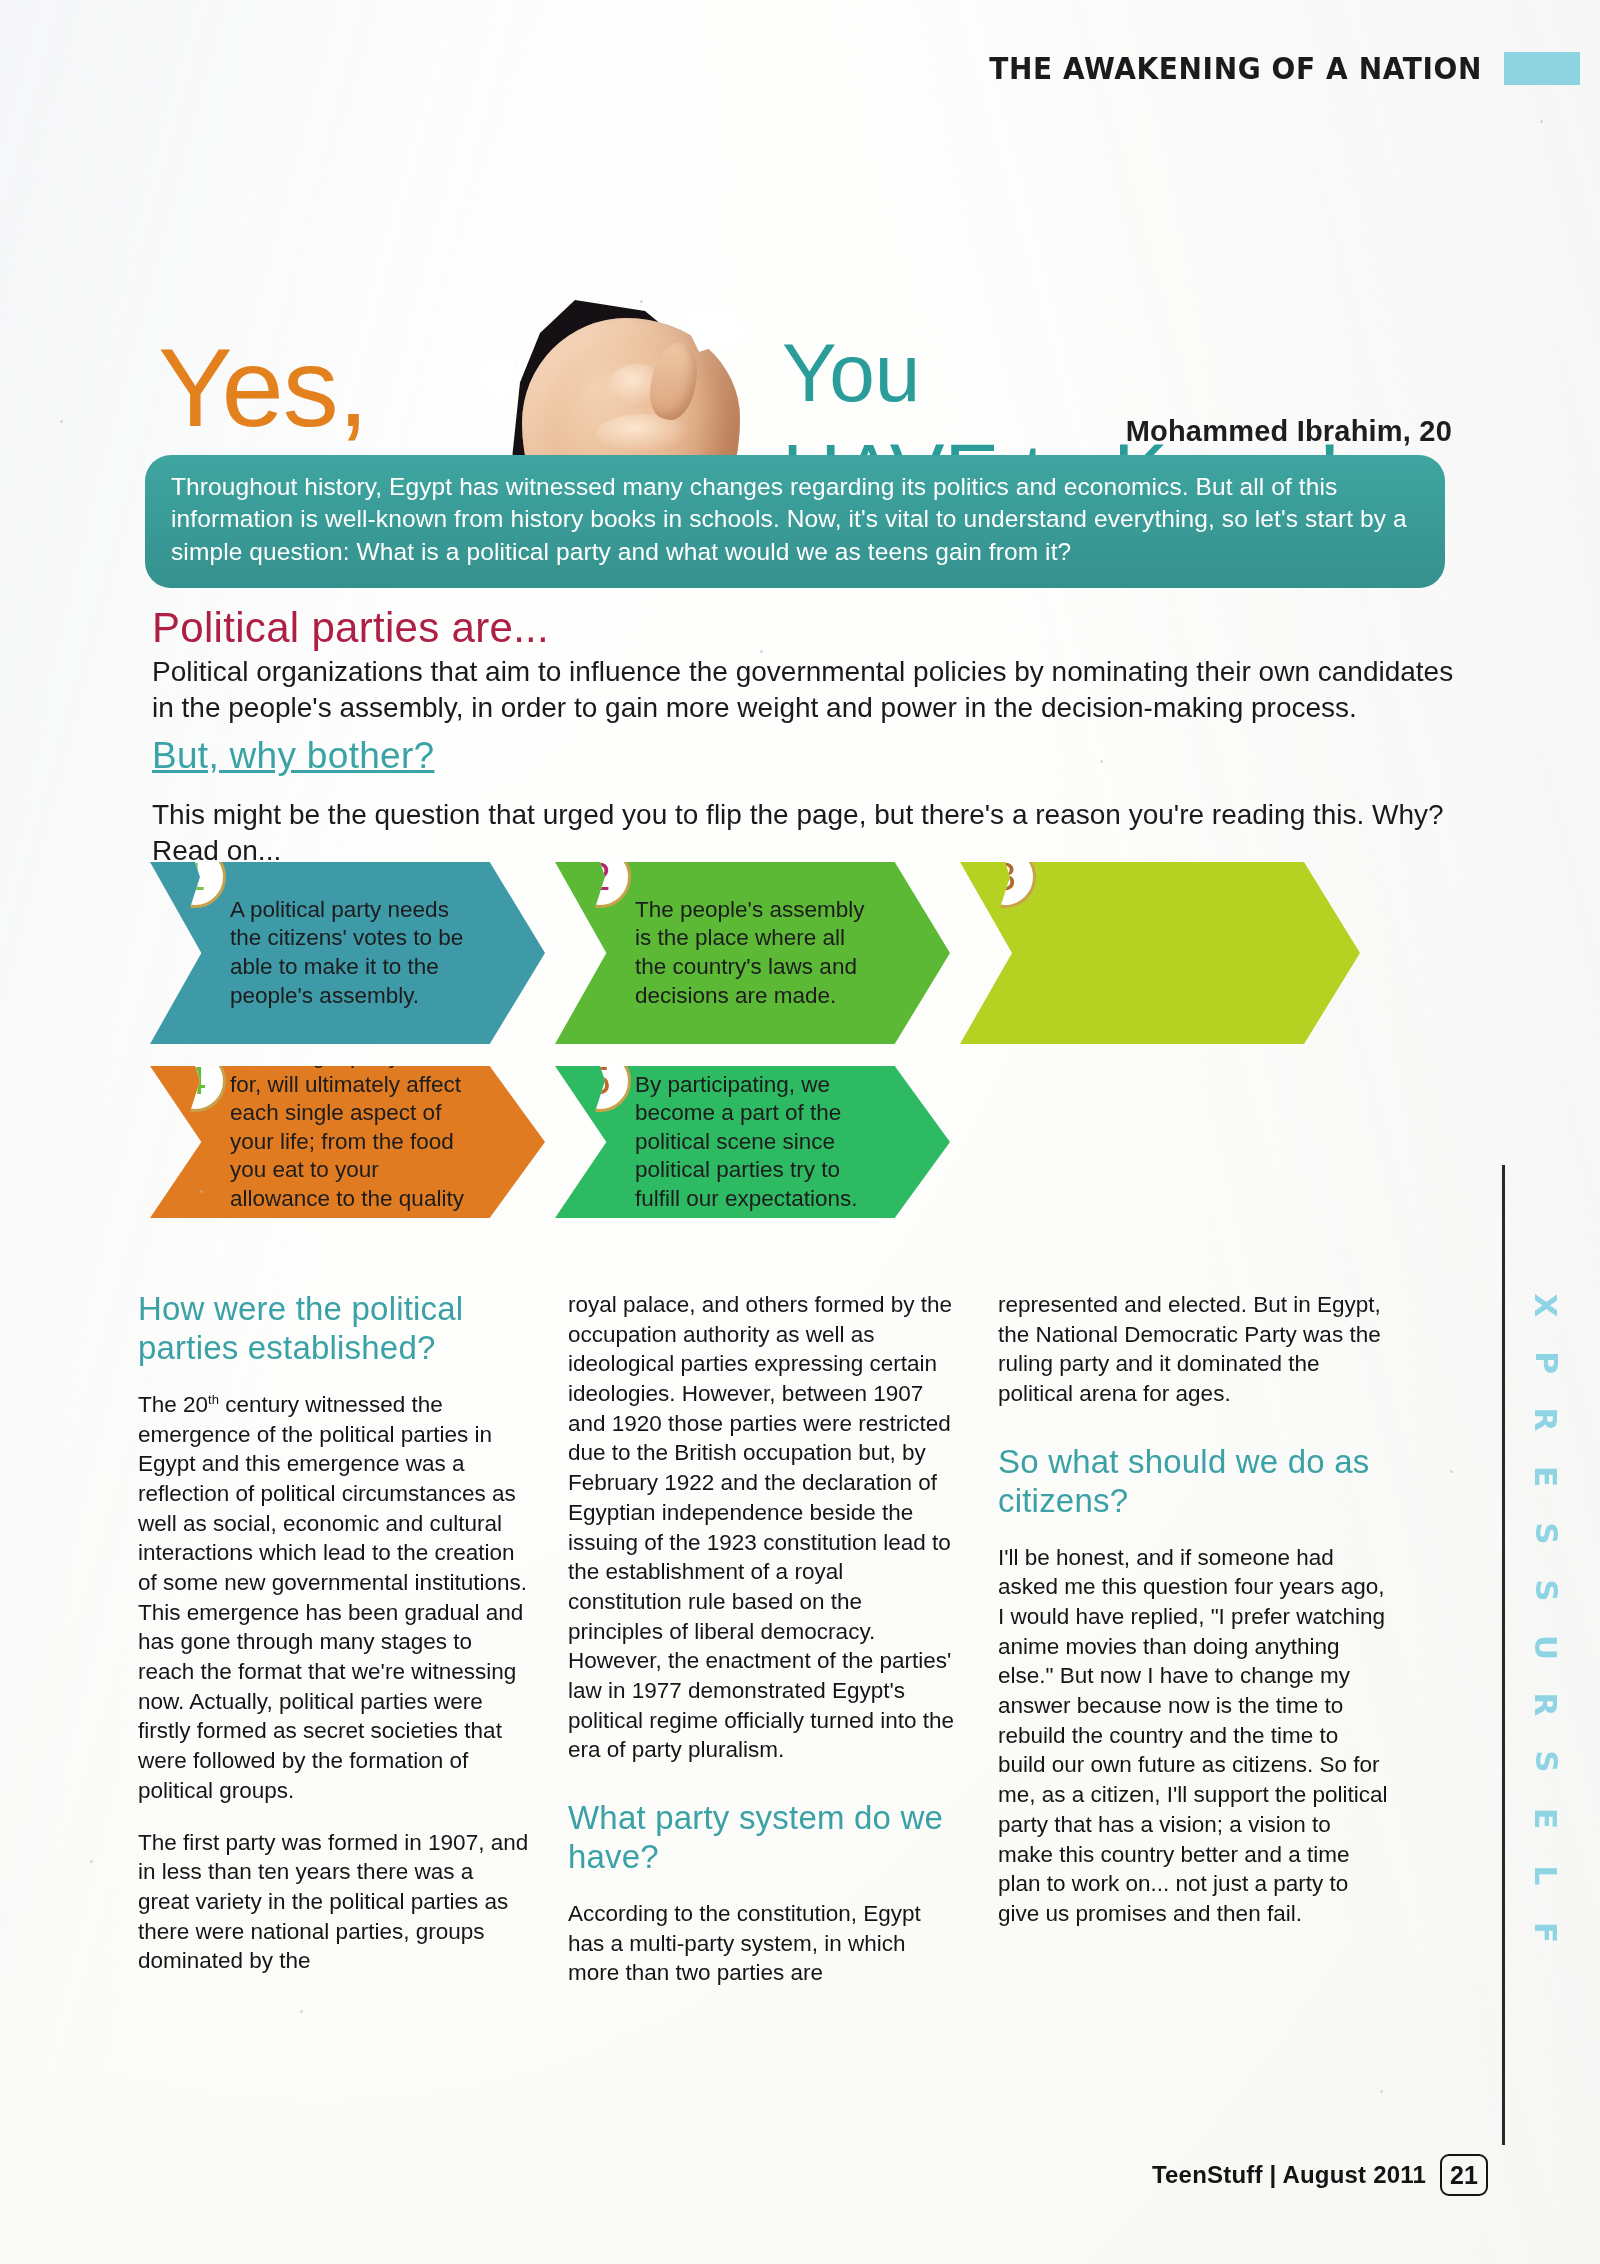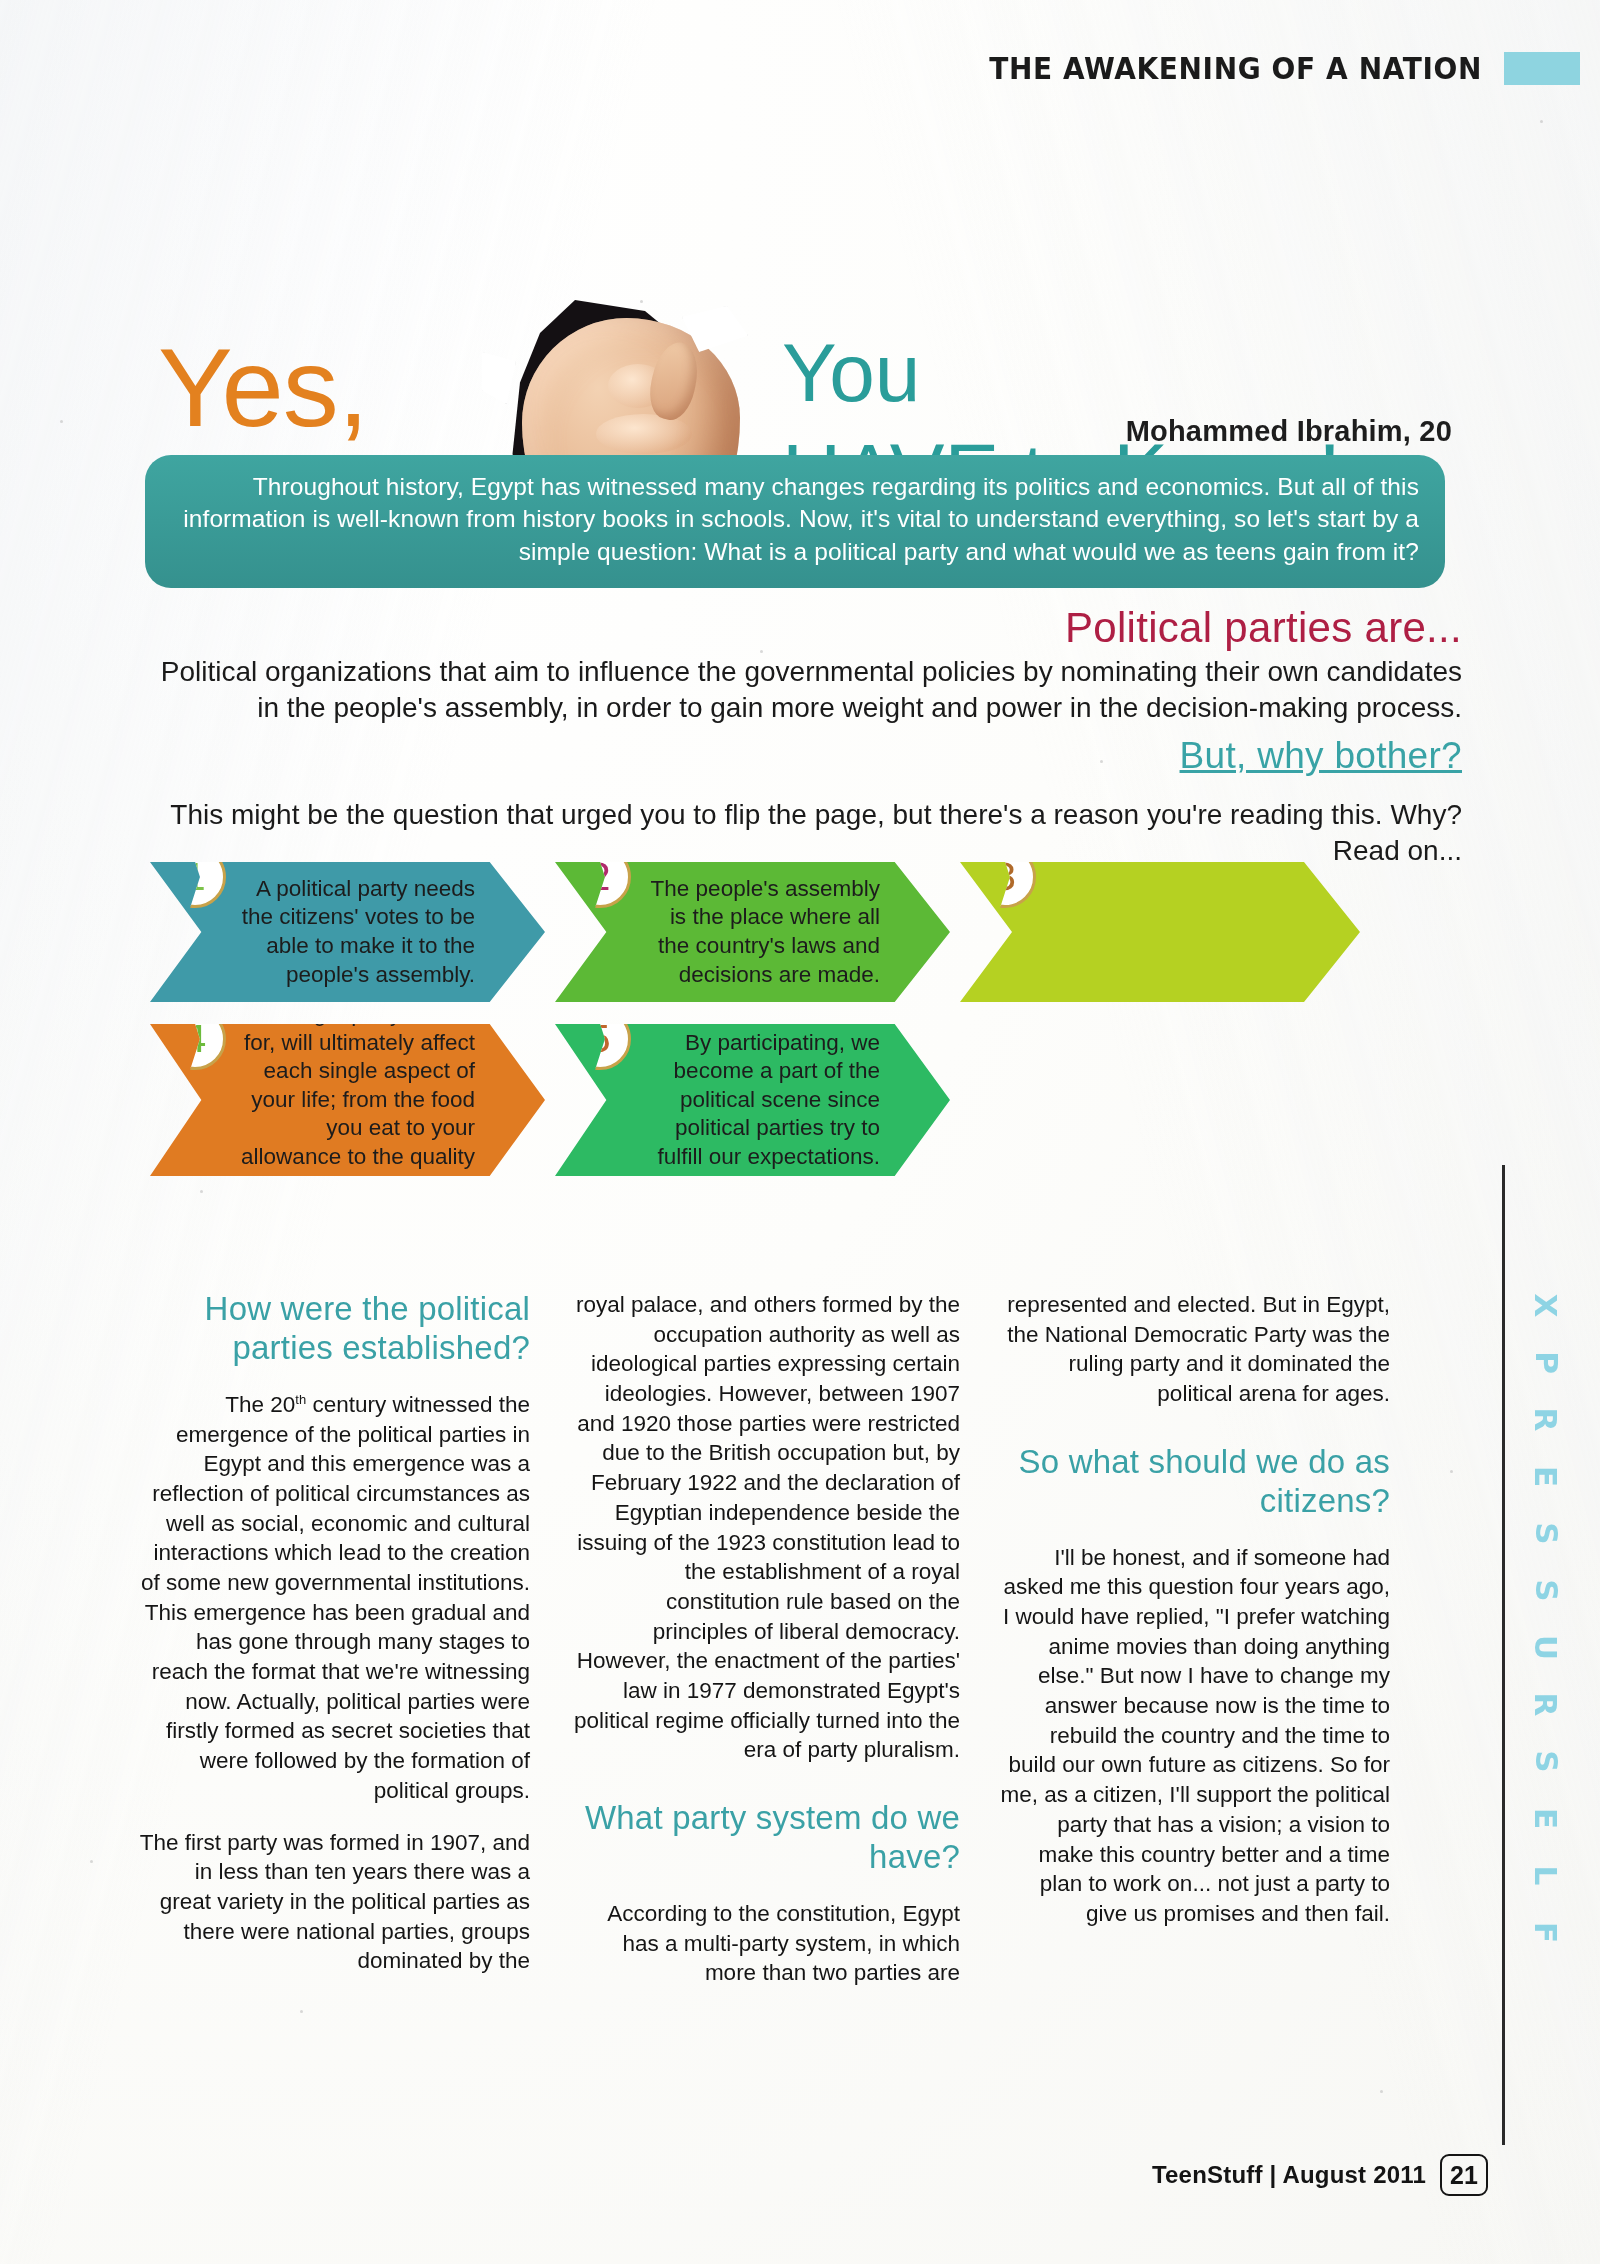--- a/index.html
+++ b/index.html
@@ -12,21 +12,20 @@
     position: relative;
     overflow: hidden;
   }
 
   
   .page {
     position: absolute;
     inset: 0;
     background:
       radial-gradient(ellipse at 20% 10%, #ffffff 0%, #fdfdfb 45%, #f7f7f4 100%);
-    text-align: right;
   }
 
   .paper-noise {
     position: absolute;
     inset: 0;
     pointer-events: none;
     background:
       linear-gradient(105deg, rgba(235,238,242,0.55) 0%, rgba(255,255,255,0) 30%),
       linear-gradient(255deg, rgba(240,242,245,0.5) 0%, rgba(255,255,255,0) 35%);
     opacity: .9;
@@ -200,21 +199,21 @@
   
   .chevrons {
     position: absolute;
     left: 150px;
     top: 862px;
     width: 1320px;
   }
   .chev-row { display: flex; gap: 10px; margin-bottom: 22px; }
   .chev {
     position: relative;
-    height: 140px;
+    height: 182px;
     flex: 0 0 auto;
     clip-path: polygon(0 0, 86% 0, 100% 50%, 86% 100%, 0 100%, 13% 50%);
     display: flex;
     align-items: center;
   }
   .chev.r2 { height: 152px; }
   .chev-text {
     padding-left: 80px;
     padding-right: 70px;
     font-size: 22.5px;

